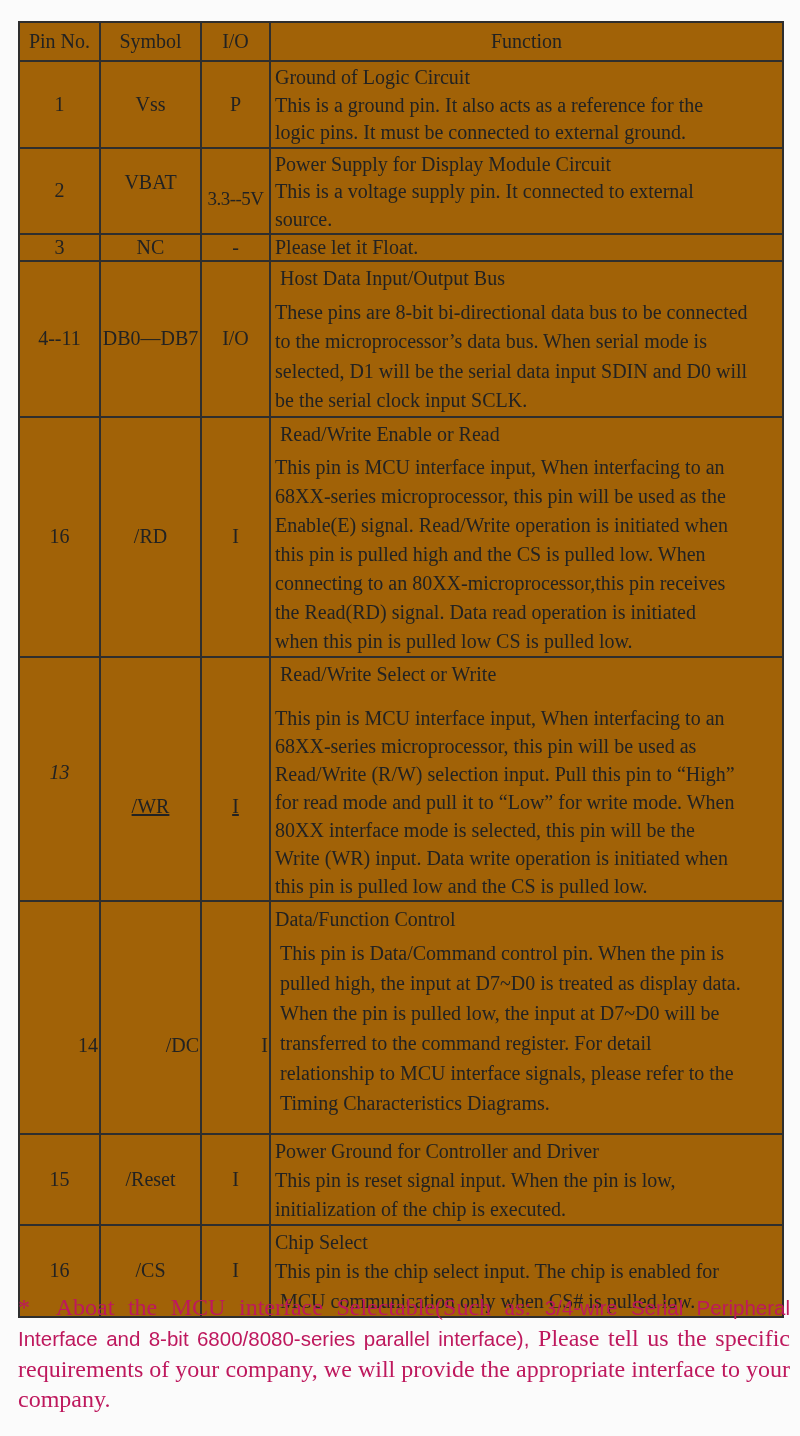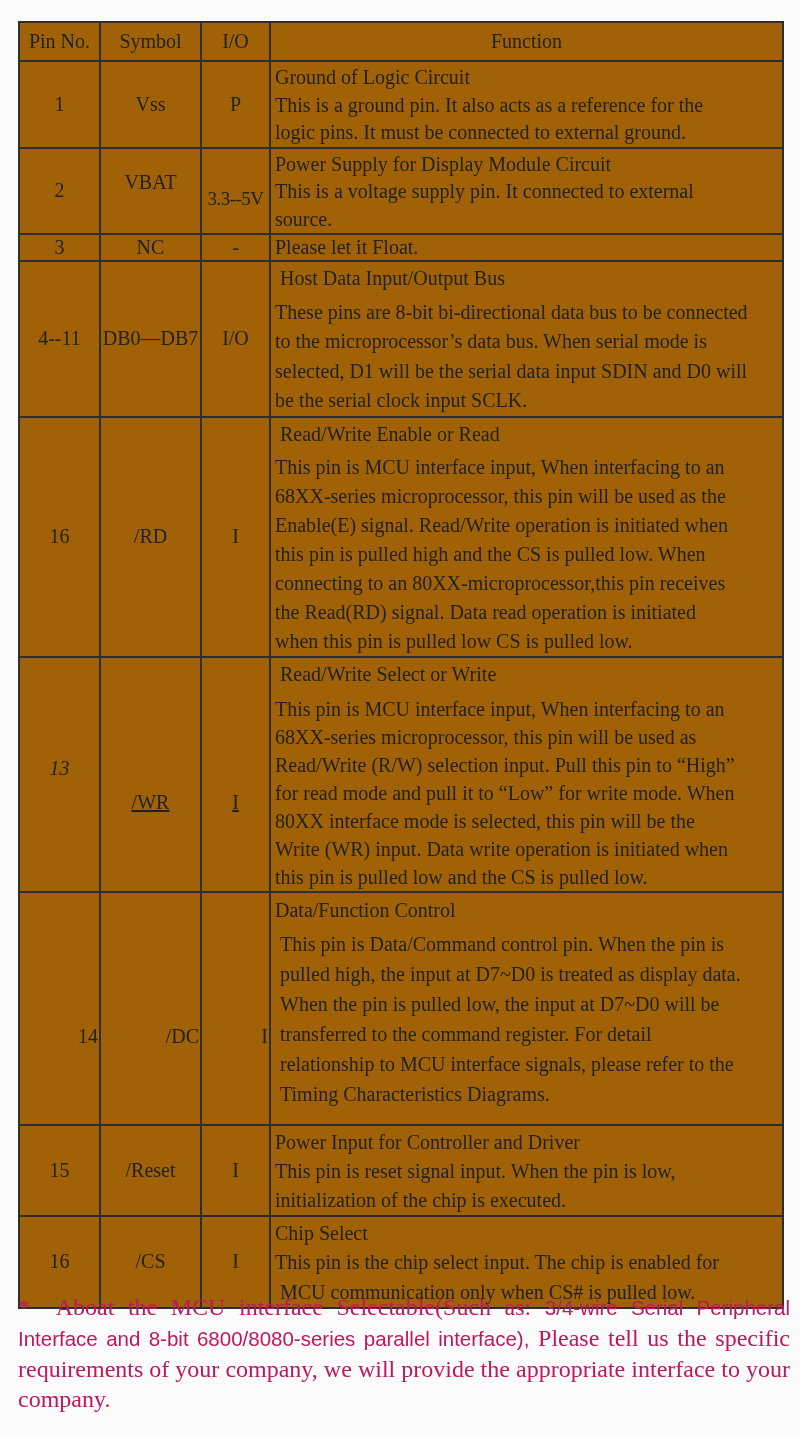--- a/index.html
+++ b/index.html
@@ -64,21 +64,21 @@
   tr.r1 td.c-fn, tr.r2 td.c-fn { line-height: 27.5px; border-radius: 7px; }
   tr.r3 td.c-fn { line-height: 22px; padding-top: 1px; margin-left: 40px; }
   tr.r4 td.c-fn { line-height: 29.5px; }
   tr.r12 td.c-fn { line-height: 29px; }
   tr.r13 td.c-fn { line-height: 28px; }
   tr.r14 td.c-fn { line-height: 30px; }
   tr.r15 td.c-fn { line-height: 29px; }
   tr.r16 td.c-fn { line-height: 29.5px; }
 
   tr.r4 .fn-title, tr.r12 .fn-title, tr.r14 .fn-title { margin-bottom: 4px; }
-  tr.r13 .fn-title { margin-bottom: 7px; }
+  tr.r13 .fn-title { margin-bottom: 16px; }
 
   
   tr.r2 td.c-sym { top: -8px; }
   tr.r2 td.c-io  { top: 8px; font-size: 19px; letter-spacing: -0.5px; padding: 0; }
   tr.r13 td.c-pin { top: -6px; font-style: italic; }
   tr.r13 td.c-sym, tr.r13 td.c-io { top: 28px; text-decoration: underline; }
   tr.r14 td.c-pin, tr.r14 td.c-sym, tr.r14 td.c-io { top: 28px; text-align: right; }
 
   .footnote {
     position: absolute;
@@ -198,21 +198,21 @@
 &nbsp;transferred to the command register. For detail
 &nbsp;relationship to MCU interface signals, please refer to the
 &nbsp;Timing Characteristics Diagrams.</div>
         </td>
       </tr>
       <tr class="r15">
         <td class="c-pin rel">15</td>
         <td class="c-sym rel">/Reset</td>
         <td class="c-io rel">I</td>
         <td class="c-fn">
-          <div class="fn-title">Power Input for Controller and Driver</div>
+          <div class="fn-title">Power Ground for Controller and Driver</div>
           <div class="fn-body">This pin is reset signal input. When the pin is low,
 initialization of the chip is executed.</div>
         </td>
       </tr>
       <tr class="r16">
         <td class="c-pin rel">16</td>
         <td class="c-sym rel">/CS</td>
         <td class="c-io rel">I</td>
         <td class="c-fn">
           <div class="fn-title">Chip Select</div>

